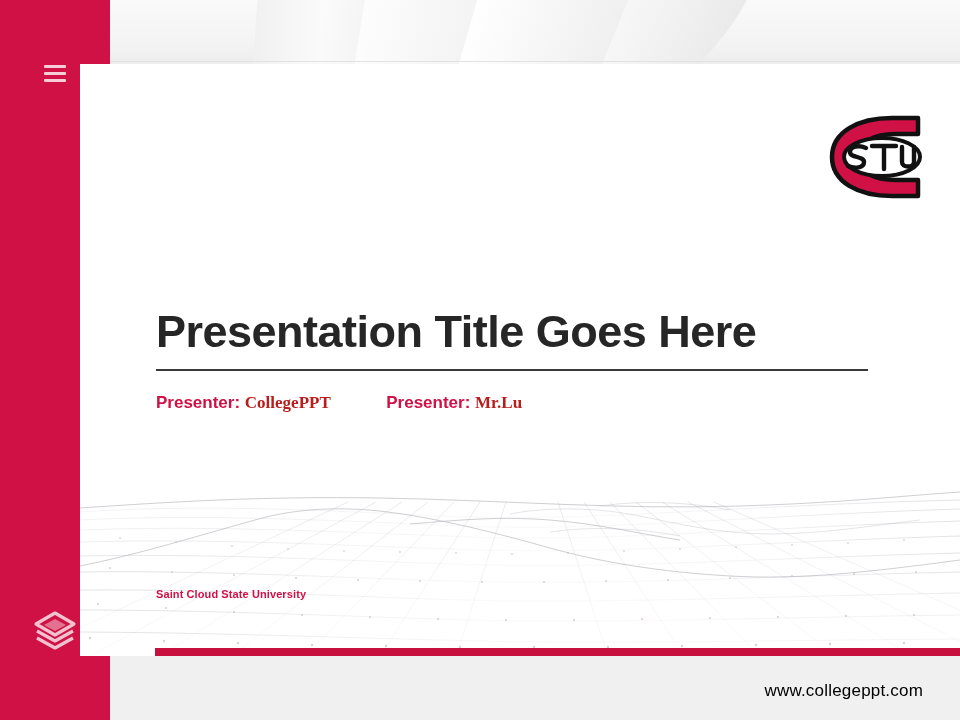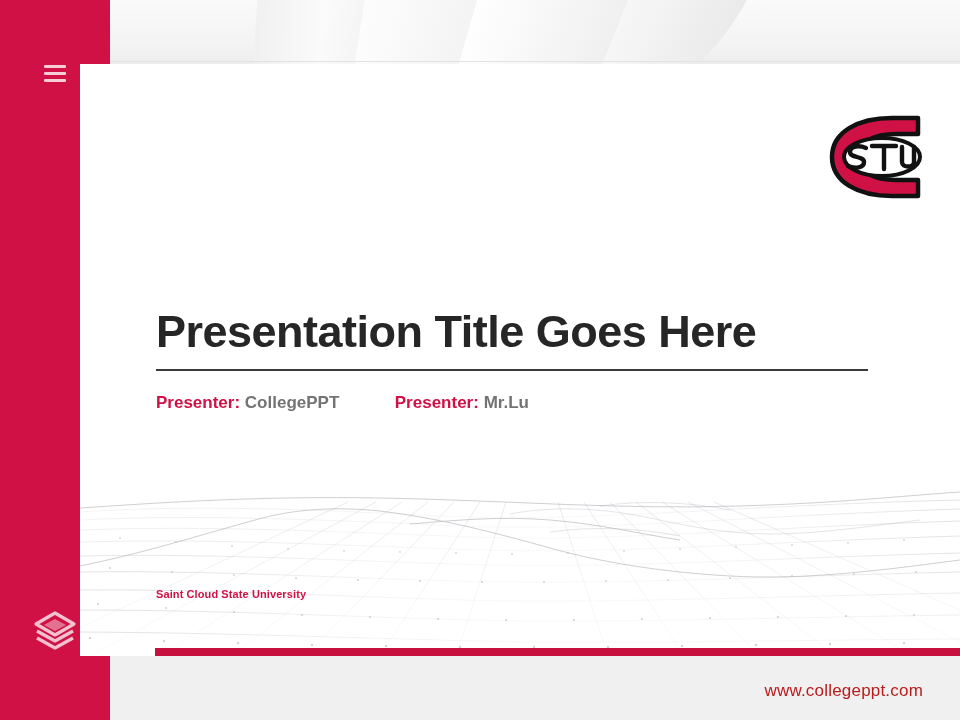--- a/index.html
+++ b/index.html
@@ -147,21 +147,21 @@
     background: #3a3a3a;
   }
   .meta-row {
     margin-top: 22px;
     font-size: 17px;
     font-weight: bold;
     white-space: nowrap;
     color: #333333;
   }
   .meta-label { color: #d01145; }
-  .meta-value { color: #737373; }
+  .meta-value { color: #b91c1c; font-family: Liberation Serif, serif; }
   .meta-gap { display: inline-block; width: 46px; }
 
   
   .org-name {
     position: absolute;
     left: 76px;
     top: 524px;
     font-size: 11px;
     font-weight: bold;
     color: #d01145;
@@ -181,21 +181,21 @@
     position: absolute;
     left: 110px; top: 656px;
     width: 850px; height: 64px;
     background: #f0f0f0;
   }
   .watermark {
     position: absolute;
     right: 37px;
     top: 25px;
     font-size: 17px;
-    color: #b91c1c;
+    color: #000000;
     letter-spacing: .2px;
   }
 </style>
 </head>
 <body>
 
 <div id="stage">
 
   <div class="backdrop">
     <div class="swoosh a"></div>

